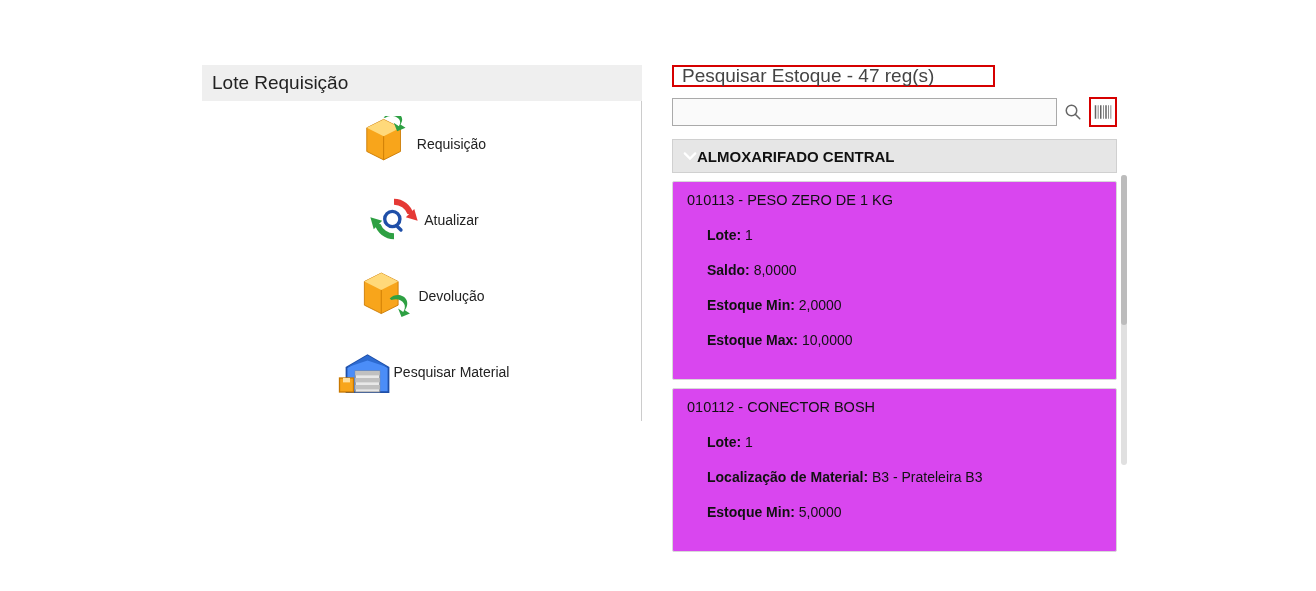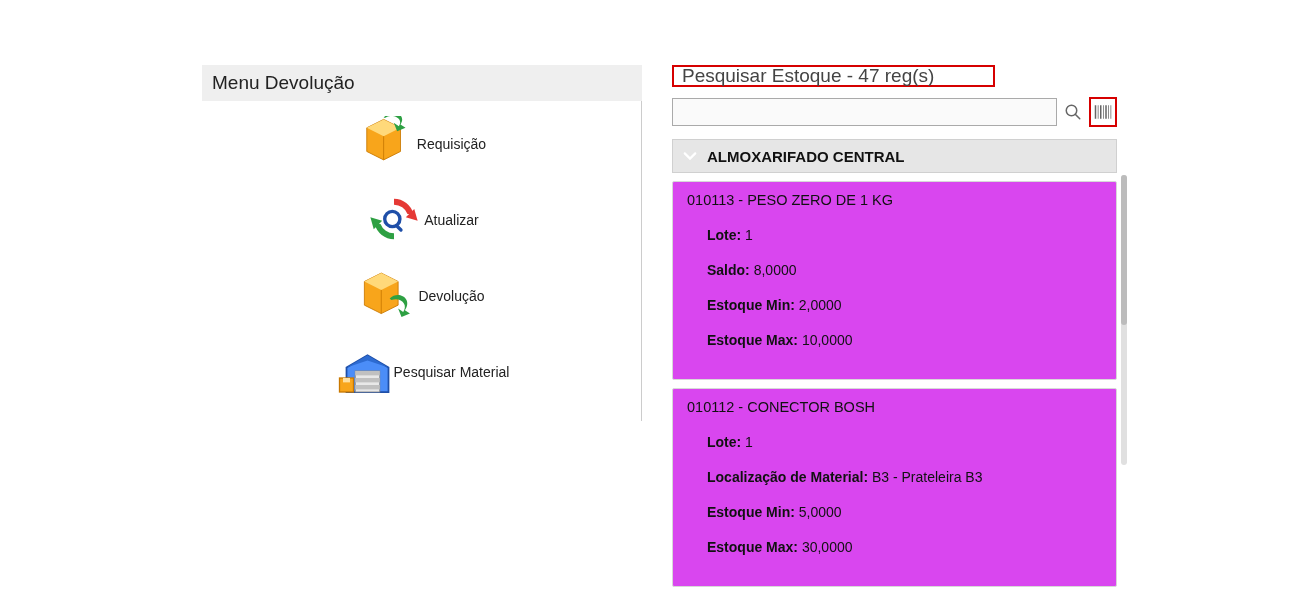--- a/index.html
+++ b/index.html
@@ -121,21 +121,21 @@
   }
   
   .group-header {
     margin-top: 12px;
     background: #e6e6e6;
     border: 1px solid #d0d0d0;
     height: 34px;
     display: flex;
     align-items: center;
     padding: 0 10px;
-    gap: 10px;
+    gap: 0;
   }
   .chevron {
     width: 14px;
     height: 14px;
     color: #fff;
   }
   .group-title {
     font-weight: 700;
     font-size: 15px;
     color: #111;
@@ -180,21 +180,21 @@
     border-radius: 3px;
   }
 </style>
 </head>
 <body>
 
 <div class="container">
 
   <div class="left-panel">
     <div class="left-header">
-      <h1>Menu Devolução</h1>
+      <h1>Lote Requisição</h1>
     </div>
     <div class="menu-body">
 
       <div class="menu-item">
         <div class="icon-wrap">
           <svg width="54" height="54" viewBox="0 0 64 64">
             <path d="M28 4 L48 14 L48 42 L28 52 L8 42 L8 14 Z" fill="#f8a51b" stroke="#c97800" stroke-width="1"></path>
             <path d="M28 4 L48 14 L28 24 L8 14 Z" fill="#ffd97a"></path>
             <path d="M28 24 L28 52" stroke="#c97800" stroke-width="1"></path>
             <path d="M30 2 C40 -4 52 4 46 12 L40 8 L44 18 L54 14 L48 10 C56 -2 38 -10 28 2" fill="#2ea043"></path>
@@ -303,22 +303,19 @@
       <div class="card-title">010112 - CONECTOR BOSH</div>
       <div class="card-row">
         <b>Lote:</b> <span>1</span>
       </div>
       <div class="card-row">
         <b>Localização de Material:</b> <span>B3 - Prateleira B3</span>
       </div>
       <div class="card-row">
         <b>Estoque Min:</b> <span>5,0000</span>
       </div>
-      <div class="card-row">
-        <b>Estoque Max:</b> <span>30,0000</span>
-      </div>
     </div>
 
     <div class="scrollbar">
       <div class="thumb"></div>
     </div>
   </div>
 </div>
 
 </body></html>

